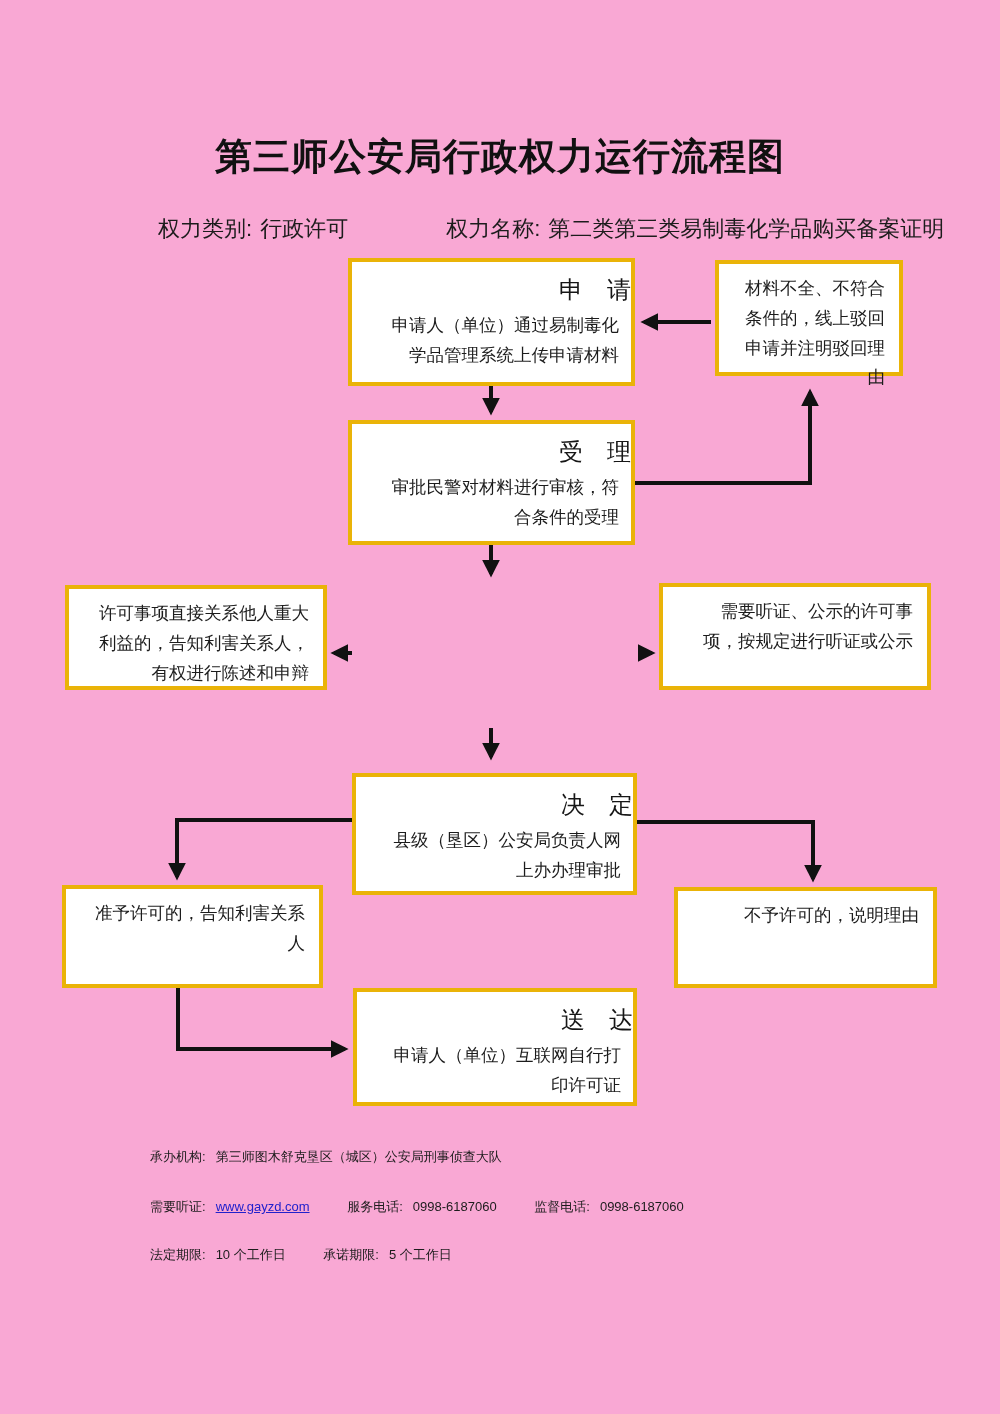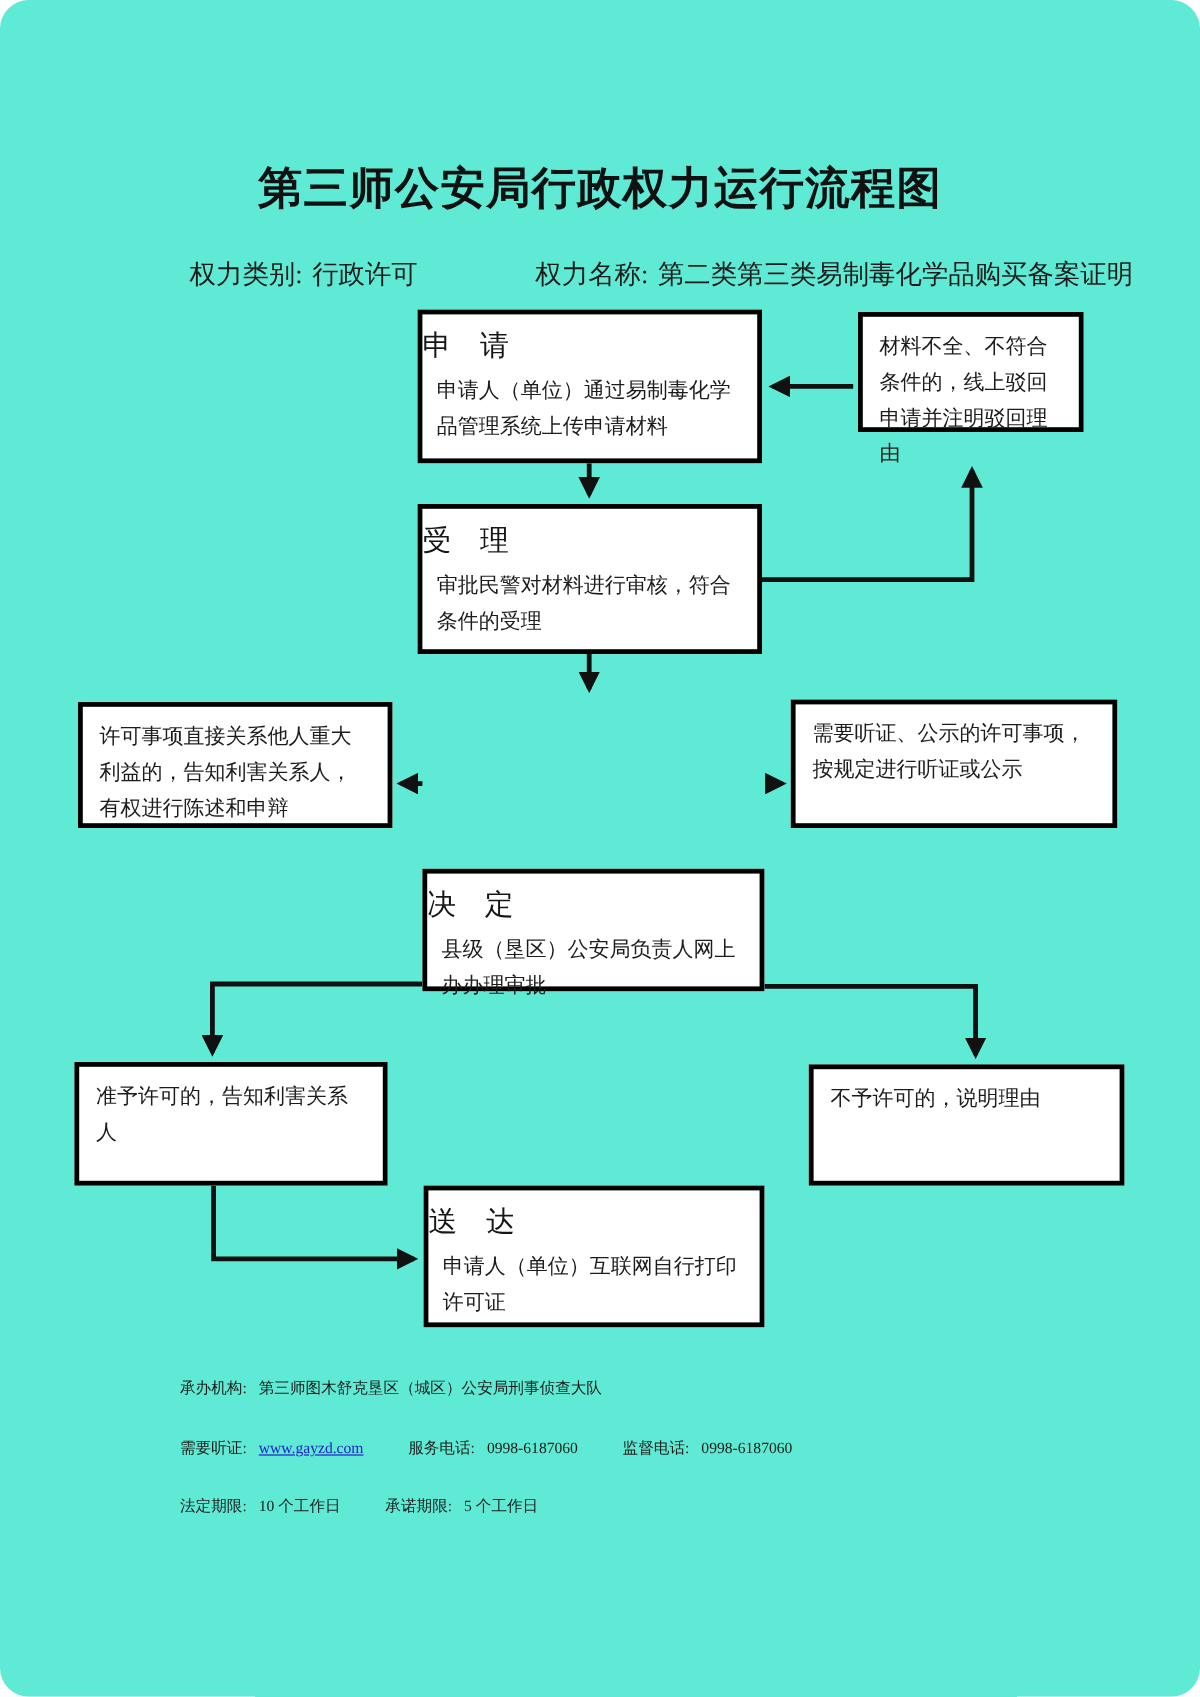--- a/index.html
+++ b/index.html
@@ -4,25 +4,24 @@
 <style>
   html, body {
     margin: 0;
     padding: 0;
     background: #ffffff;
   }
   .page {
     position: relative;
     width: 1000px;
     height: 1414px;
-    background: #5eead4;
-    font-family: Liberation Serif, serif;
+    background: #f9a8d4;
+    font-family: Liberation Sans, sans-serif;
     color: #1c1c1c;
     overflow: hidden;
-    border-radius: 24px;
   }
   .title {
     position: absolute;
     top: 132px;
     left: 0;
     width: 100%;
     margin: 0;
     text-align: center;
     font-size: 37px;
     font-weight: bold;
@@ -45,23 +44,24 @@
     position: absolute;
     top: 0; left: 0;
     width: 1000px;
     height: 1414px;
     pointer-events: none;
   }
 
   .node {
     position: absolute;
     box-sizing: border-box;
-    border: 4px solid #000000;
+    border: 4px solid #eab308;
     background: #ffffff;
-    text-align: left;
+    text-align: right;
+    padding-left: 12px;
   }
   .node .hd {
     margin-top: 12px;
     font-size: 24px;
     line-height: 1.3;
     color: #161616;
   }
   .node .bd {
     margin: 6px auto 0;
     padding: 0 12px;
@@ -69,26 +69,26 @@
     line-height: 1.7;
     color: #1c1c1c;
   }
   .node.side .bd {
     margin-top: 10px;
     padding: 0 14px;
   }
 
   
   .n-apply   { left: 348px; top: 258px; width: 287px; height: 128px; }
-  .n-reject  { left: 715px; top: 260px; width: 188px; height: 100px; }
+  .n-reject  { left: 715px; top: 260px; width: 188px; height: 116px; }
   .n-accept  { left: 348px; top: 420px; width: 287px; height: 125px; }
   .n-review  { left: 352px; top: 580px; width: 286px; height: 148px; }
   .n-notify  { left:  65px; top: 585px; width: 262px; height: 105px; }
   .n-hearing { left: 659px; top: 583px; width: 272px; height: 107px; }
-  .n-decide  { left: 352px; top: 724px; width: 285px; height: 102px; }
+  .n-decide  { left: 352px; top: 773px; width: 285px; height: 122px; }
   .n-grant   { left:  62px; top: 885px; width: 261px; height: 103px; }
   .n-deny    { left: 674px; top: 887px; width: 263px; height: 101px; }
   .n-deliver { left: 353px; top: 988px; width: 284px; height: 118px; }
 
   .footer {
     position: absolute;
     left: 150px;
     width: 760px;
     font-size: 13px;
     white-space: nowrap;

